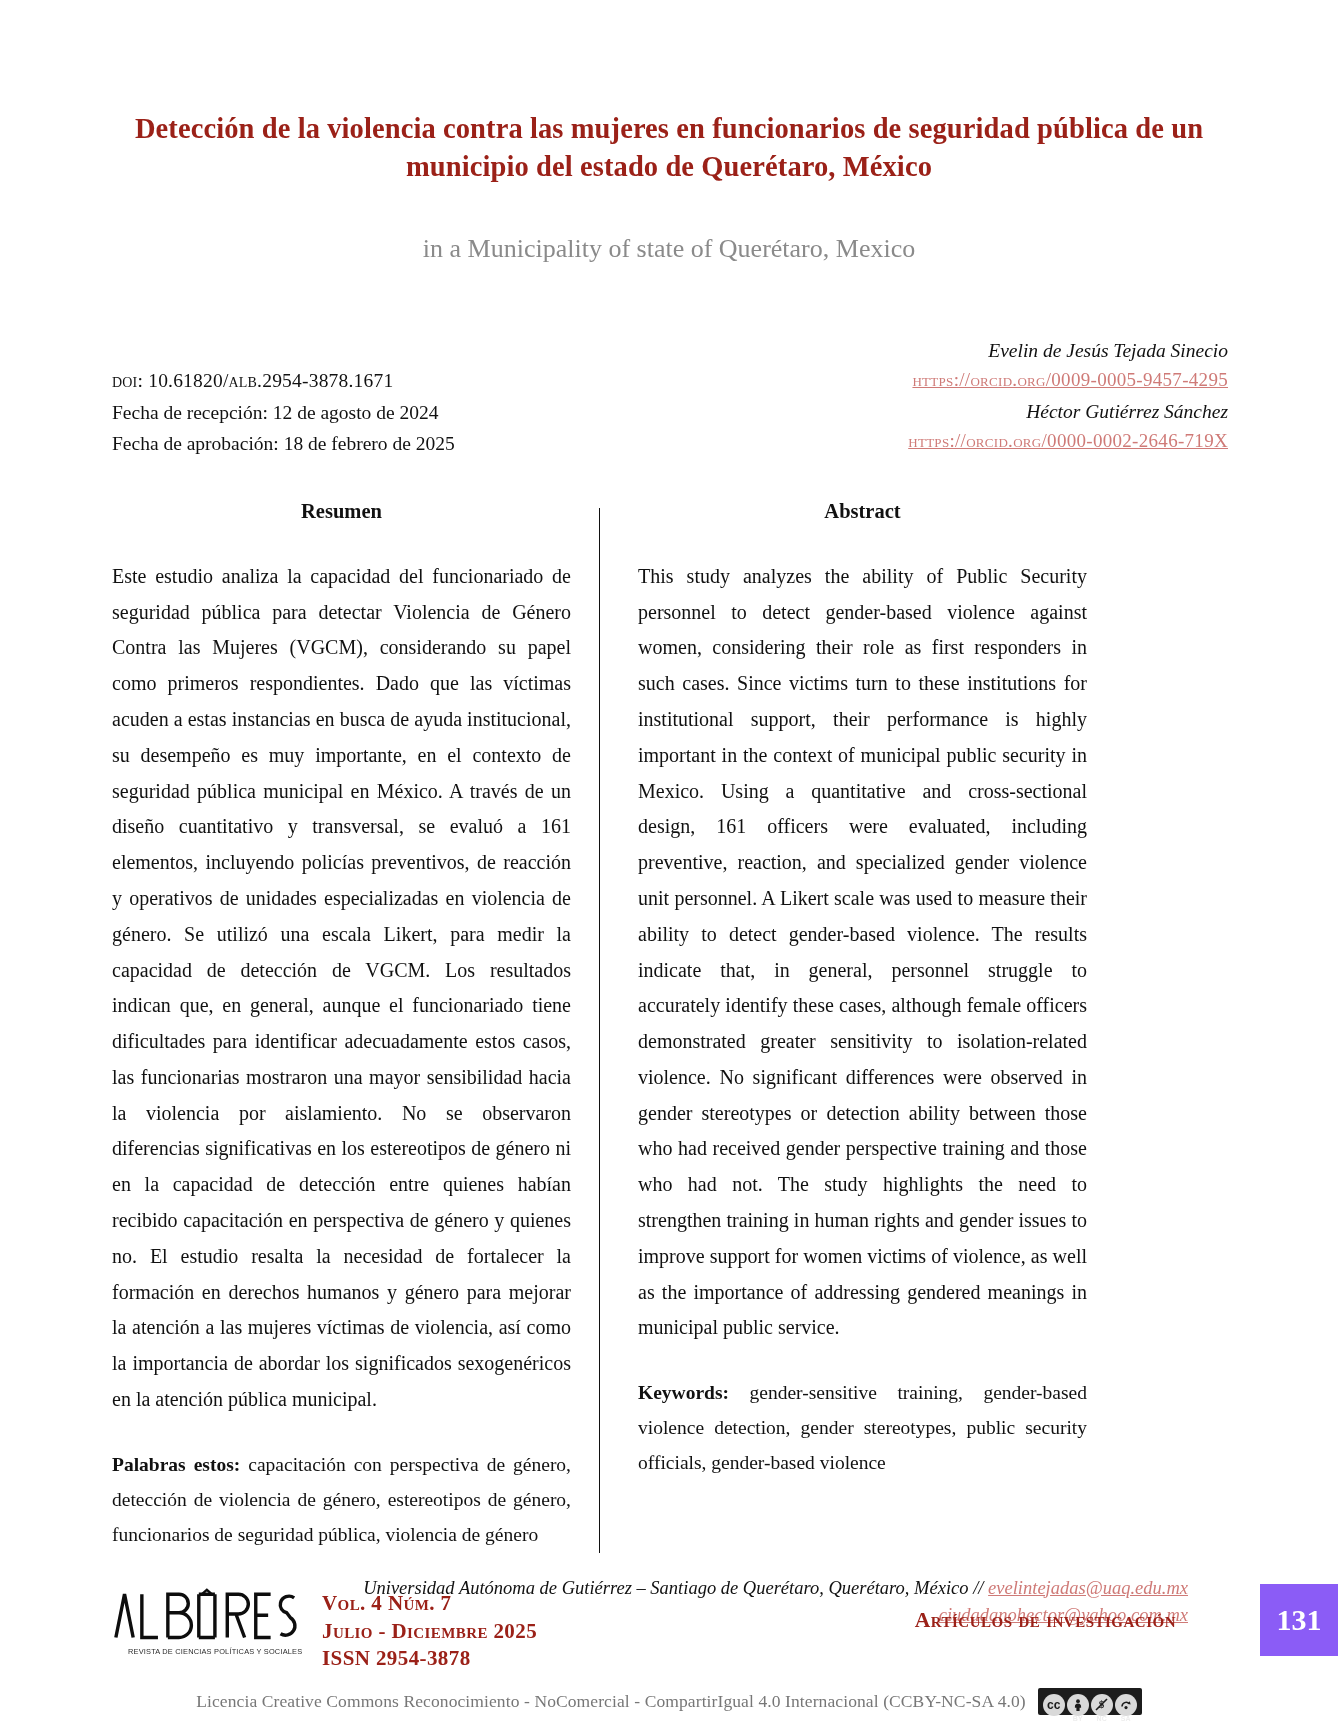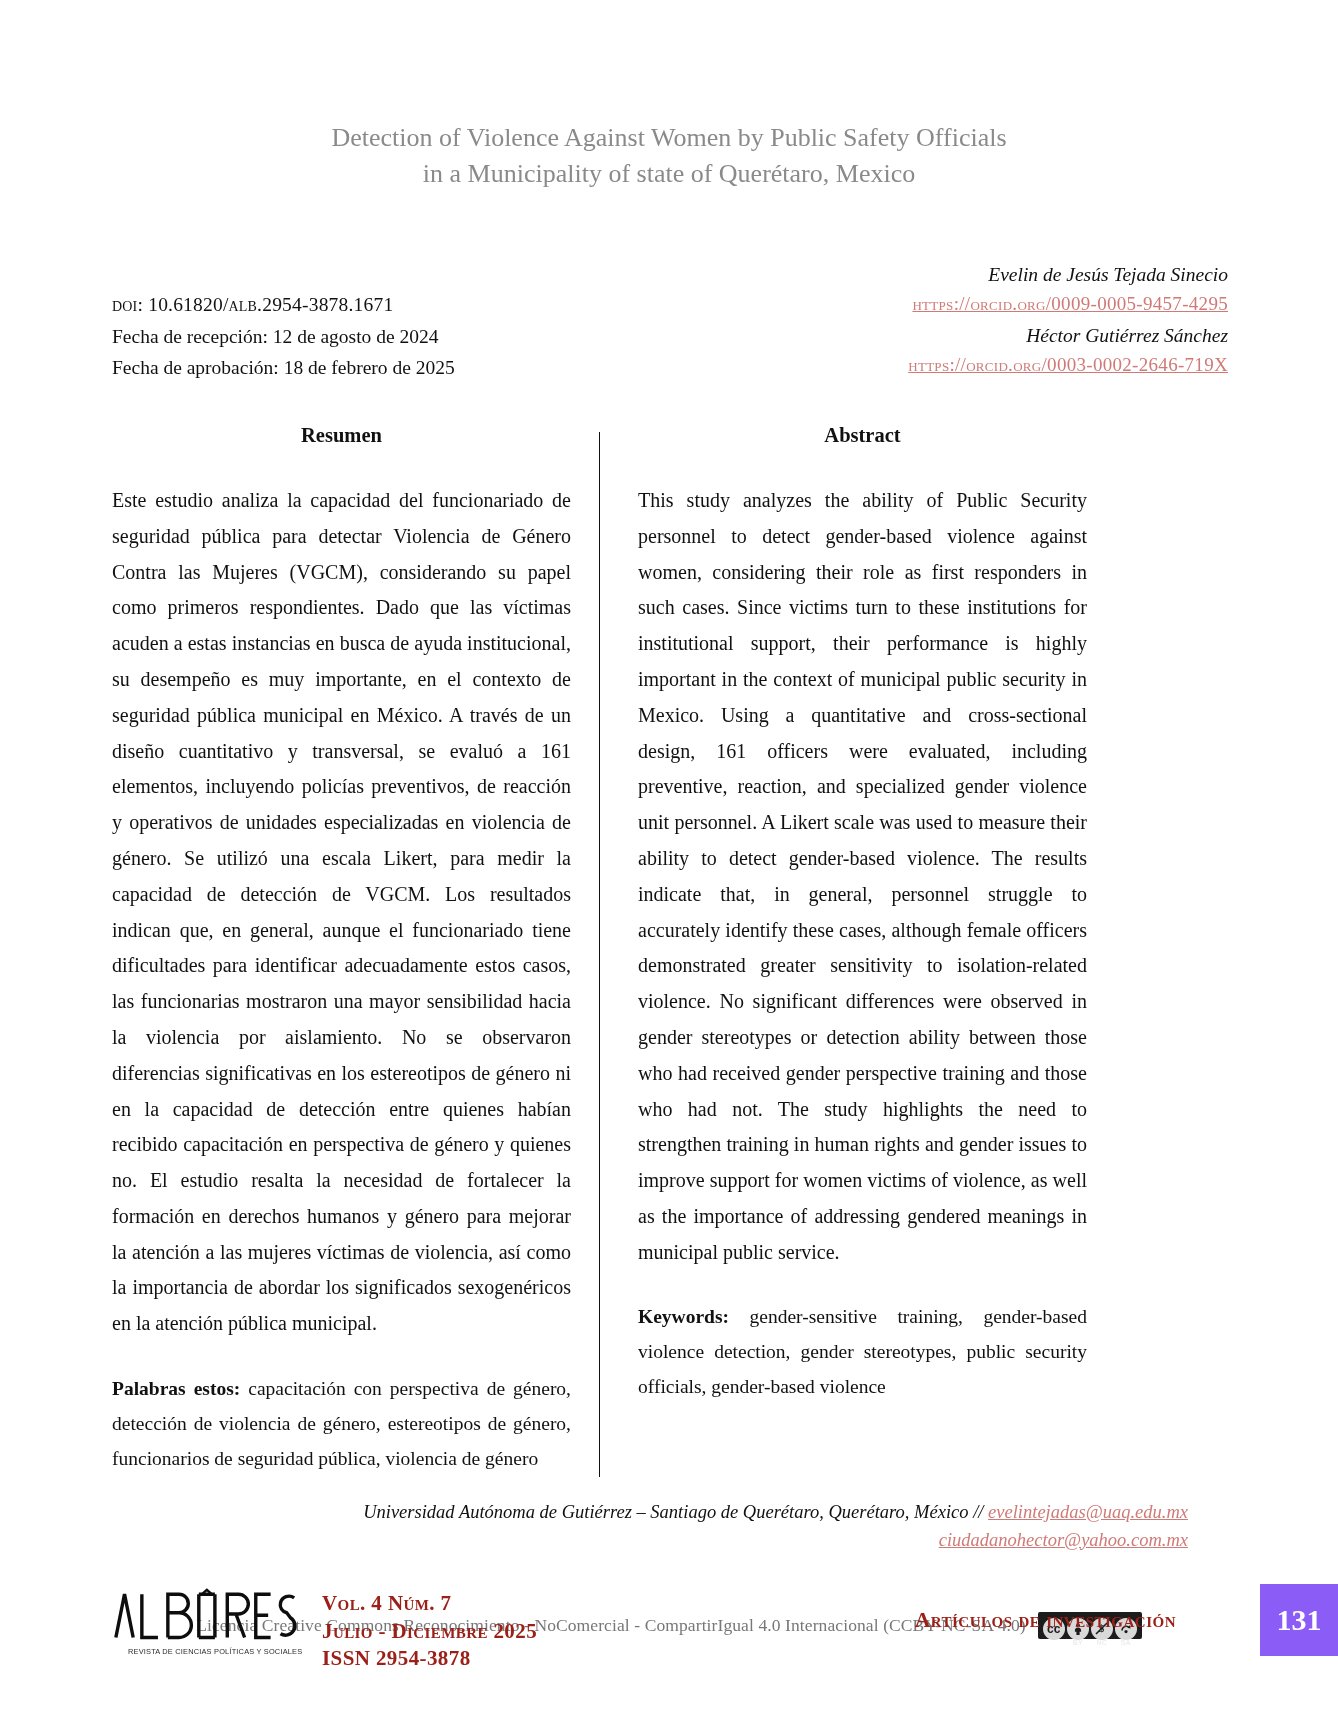--- a/index.html
+++ b/index.html
@@ -265,37 +265,38 @@
     font-weight: bold;
     font-size: 30px;
   }
 </style>
 </head>
 <body>
 
 <div class="page">
 
   <header class="title-block">
+    <h1 class="title-es">Detección de la violencia contra las mujeres en funcionarios de seguridad pública de un municipio del estado de Querétaro, México</h1>
     <div class="title-en">
-      <span>Detection of Violence Against Women by Public Safety Officials</span><br>
+      <br>
       <span>in a Municipality of state of Querétaro, Mexico</span>
     </div>
   </header>
 
   <section class="meta-row">
     <div class="meta-left">
       <div class="doi-line">doi: 10.61820/alb.2954-3878.1671</div>
       <div>Fecha de recepción: 12 de agosto de 2024</div>
       <div>Fecha de aprobación: 18 de febrero de 2025</div>
     </div>
     <div class="meta-right">
       <div class="author-name">Evelin de Jesús Tejada Sinecio</div>
       <a class="orcid-link" href="#">https://orcid.org/0009-0005-9457-4295</a>
       <div class="author-name">Héctor Gutiérrez Sánchez</div>
-      <a class="orcid-link" href="#">https://orcid.org/0003-0002-2646-719X</a>
+      <a class="orcid-link" href="#">https://orcid.org/0000-0002-2646-719X</a>
     </div>
   </section>
 
   <section class="abstract-area">
     <div class="col col-left">
       <h2 class="sec-head">Resumen</h2>
       <p class="body-text">Este estudio analiza la capacidad del funcionariado de seguridad pública para detectar Violencia de Género Contra las Mujeres (VGCM), considerando su papel como primeros respondientes. Dado que las víctimas acuden a estas instancias en busca de ayuda institucional, su desempeño es muy importante, en el contexto de seguridad pública municipal en México. A través de un diseño cuantitativo y transversal, se evaluó a 161 elementos, incluyendo policías preventivos, de reacción y operativos de unidades especializadas en violencia de género. Se utilizó una escala Likert, para medir la capacidad de detección de VGCM. Los resultados indican que, en general, aunque el funcionariado tiene dificultades para identificar adecuadamente estos casos, las funcionarias mostraron una mayor sensibilidad hacia la violencia por aislamiento. No se observaron diferencias significativas en los estereotipos de género ni en la capacidad de detección entre quienes habían recibido capacitación en perspectiva de género y quienes no. El estudio resalta la necesidad de fortalecer la formación en derechos humanos y género para mejorar la atención a las mujeres víctimas de violencia, así como la importancia de abordar los significados sexogenéricos en la atención pública municipal.</p>
       <p class="kw-block">
         <span class="kw-label">Palabras estos:</span>
         <span>capacitación con perspectiva de género, detección de violencia de género, estereotipos de género, funcionarios de seguridad pública, violencia de género</span>

